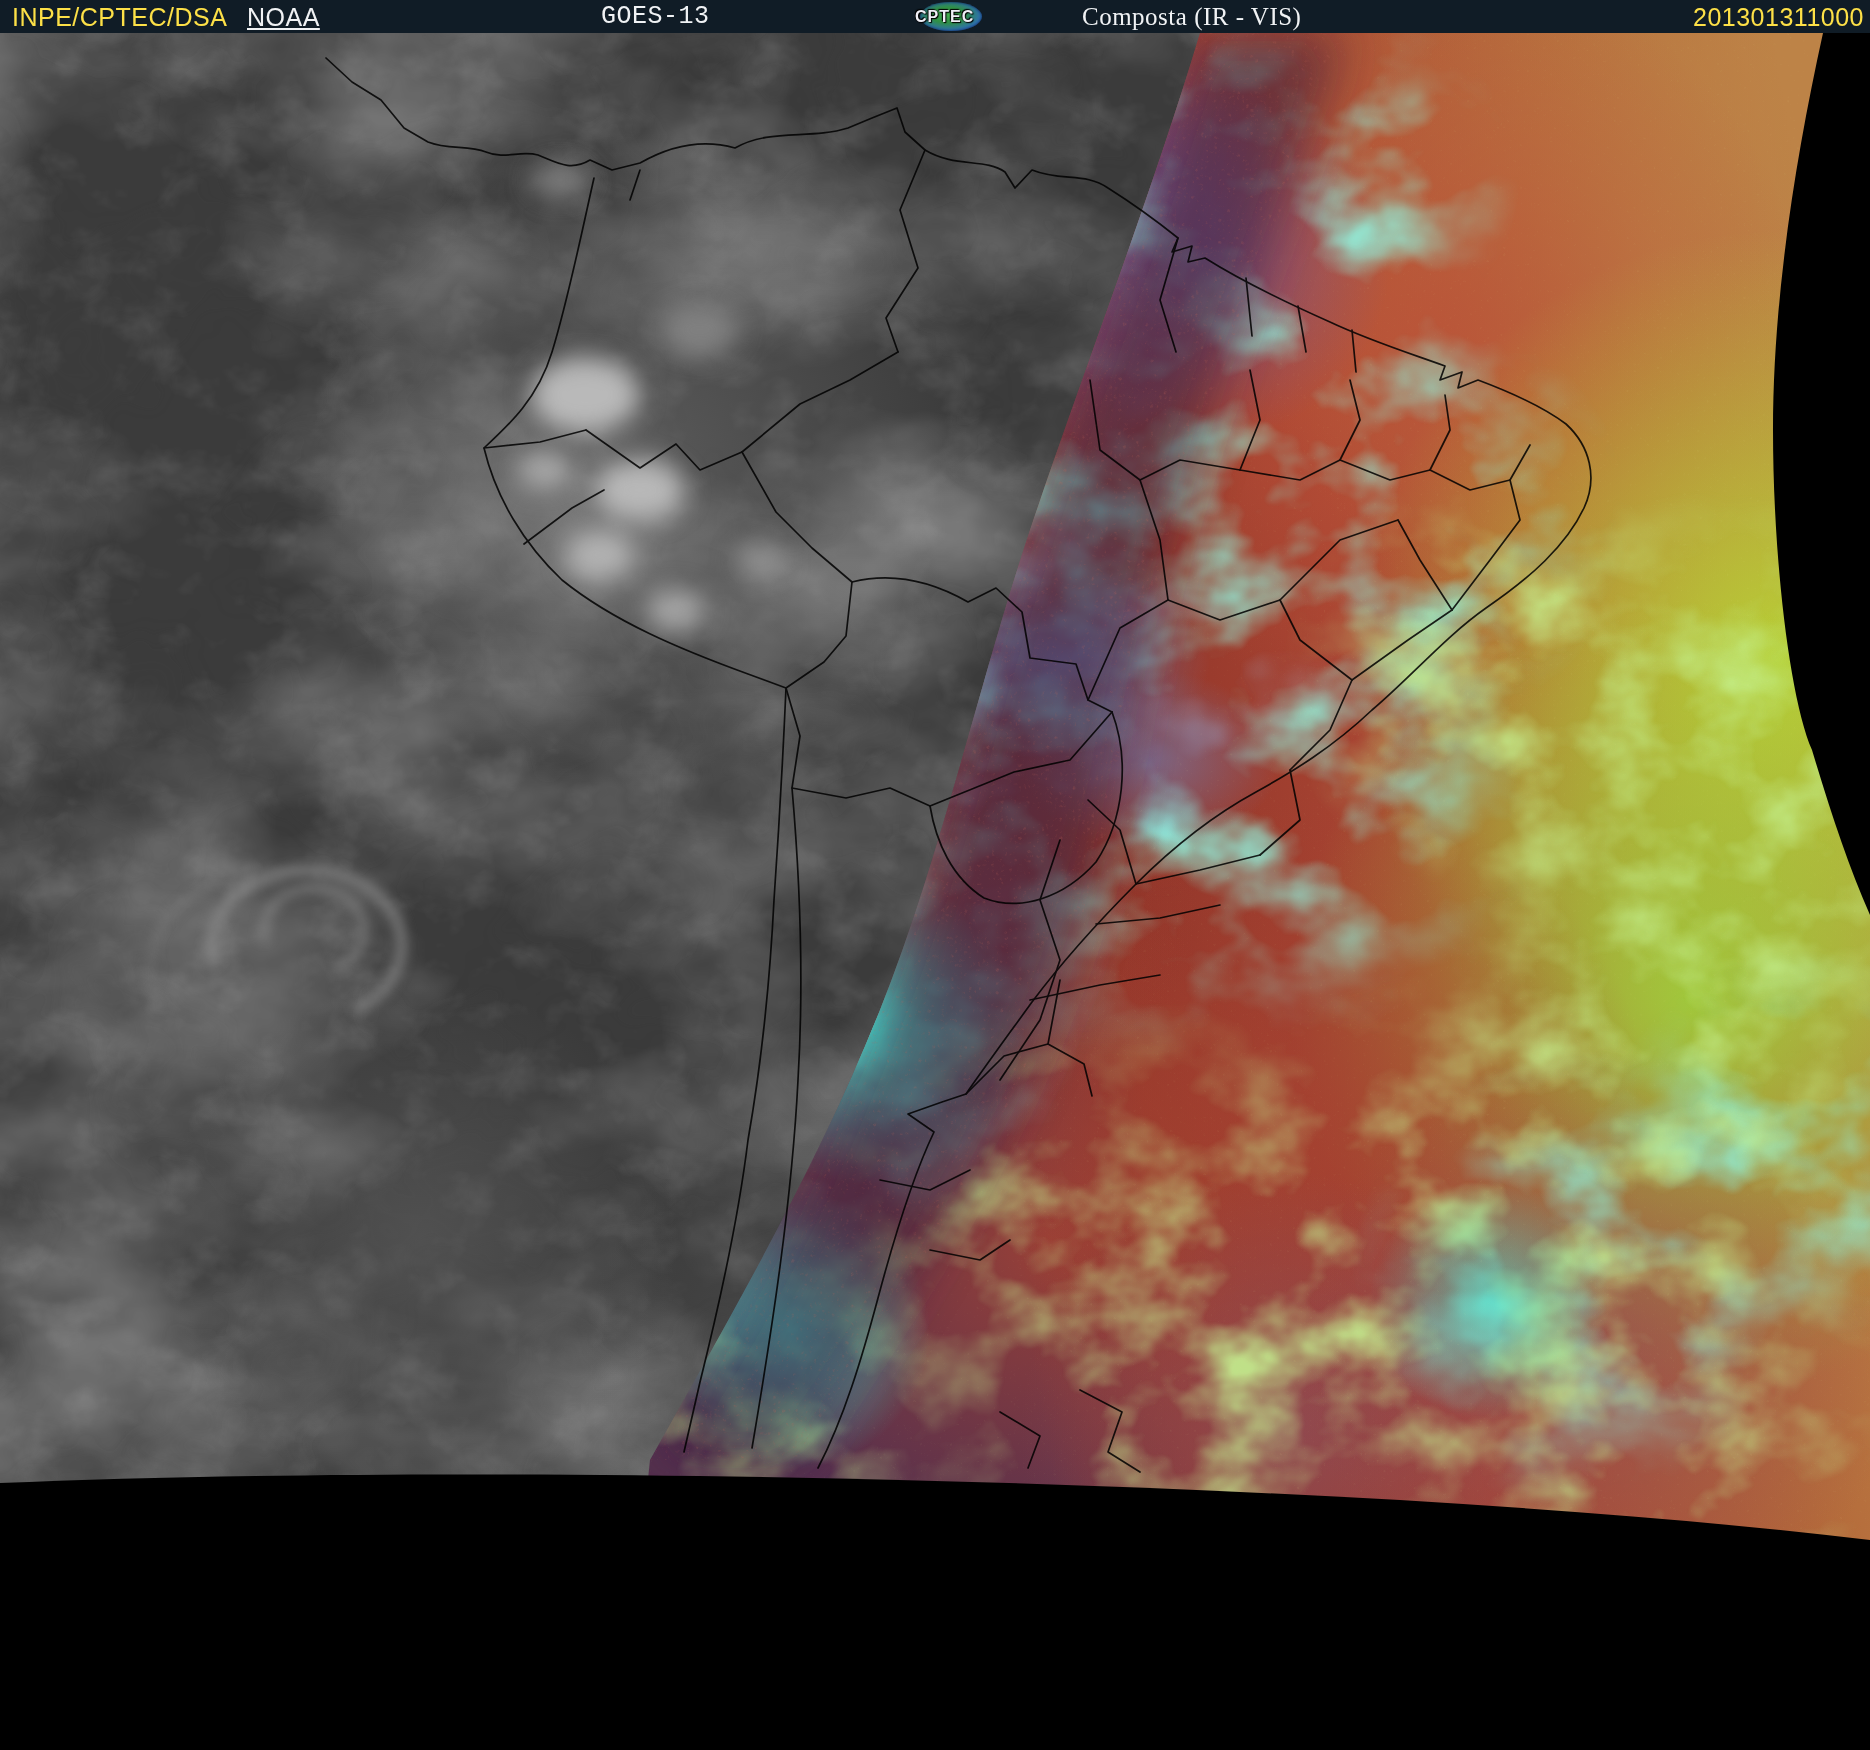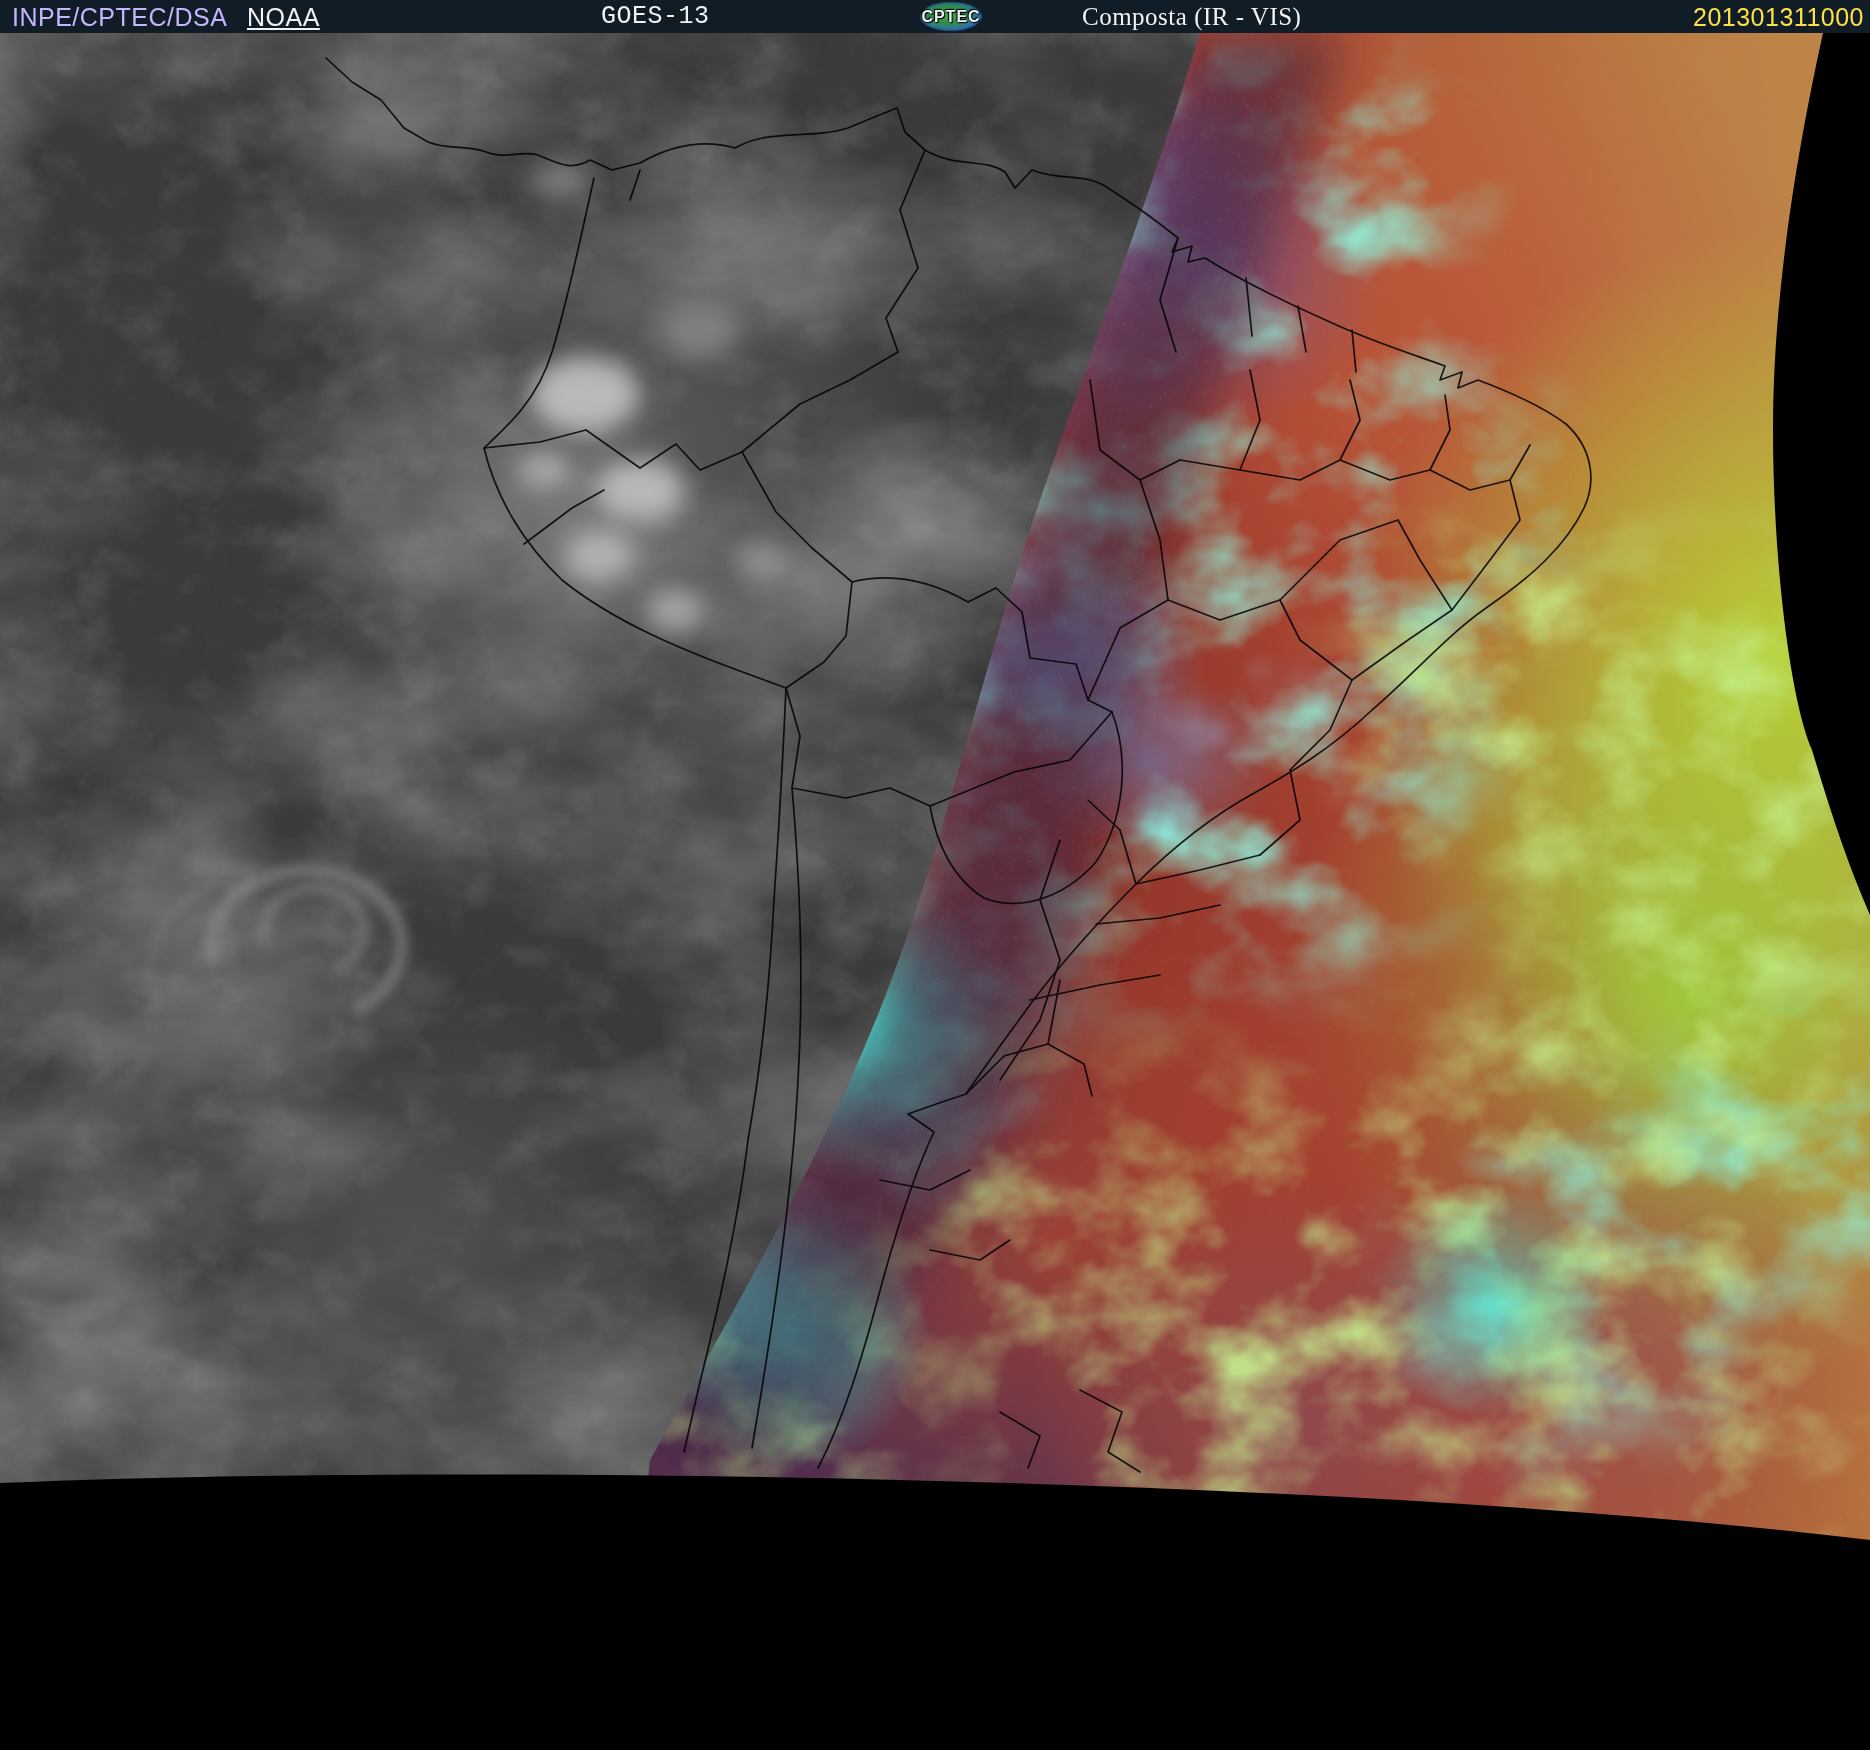--- a/index.html
+++ b/index.html
@@ -7,34 +7,34 @@
        font-family:"Liberation Sans",sans-serif;}
   .topbar{position:absolute;left:0;top:0;width:1870px;height:33px;z-index:5;}
   .topbar .lbl{position:absolute;top:0;height:33px;line-height:34px;
        font-size:25px;letter-spacing:0.5px;white-space:nowrap;}
   .lbl-agency{left:12px;}
   .lbl-noaa{left:247px;text-decoration:underline;}
   .lbl-sat{left:601px;}
   .lbl-product{left:1082px;}
   .lbl-time{left:1693px;font-size:23px;}
   .logo{position:absolute;left:915px;top:0;width:72px;height:33px;
-        display:flex;align-items:center;justify-content:center;overflow:hidden;}
+        display:flex;align-items:center;overflow:hidden;}
   .logo .globe{position:absolute;left:5px;top:2px;width:62px;height:29px;border-radius:50%;
         background:radial-gradient(ellipse at 45% 45%, #46b050 0%, #2f8f46 35%, #2e6fb4 70%, #173a7c 100%);
         box-shadow:0 0 3px #0a1e4a inset;}
   .logo .logo-text{position:relative;color:#efeff6;font-weight:bold;font-size:16px;
         letter-spacing:1px;text-shadow:0 0 2px #000,1px 1px 1px #000,-1px -1px 1px #000;}
   .mapwrap{position:absolute;left:0;top:33px;width:1870px;height:1717px;}
   svg{display:block;}
 </style>
 </head>
 <body>
 
 <div class="topbar" id="topbar" style="background: rgb(16, 28, 38);">
-  <span class="lbl lbl-agency" style="color: #c4b5fd;">INPE/CPTEC/DSA</span>
+  <span class="lbl lbl-agency" style="color: #fde047;">INPE/CPTEC/DSA</span>
   <span class="lbl lbl-noaa" style="color: rgb(240, 242, 244);">NOAA</span>
   <span class="lbl lbl-sat" style="color: rgb(240, 242, 244); font-family: Liberation Mono, monospace;">GOES-13</span>
   <div class="logo">
     <div class="globe"></div>
     <span class="logo-text">CPTEC</span>
   </div>
   <span class="lbl lbl-product" style="color: rgb(240, 242, 244); font-family: Liberation Serif, serif;">Composta (IR - VIS)</span>
   <span class="lbl lbl-time" style="color: #fde047;">201301311000</span>
 </div>
 

